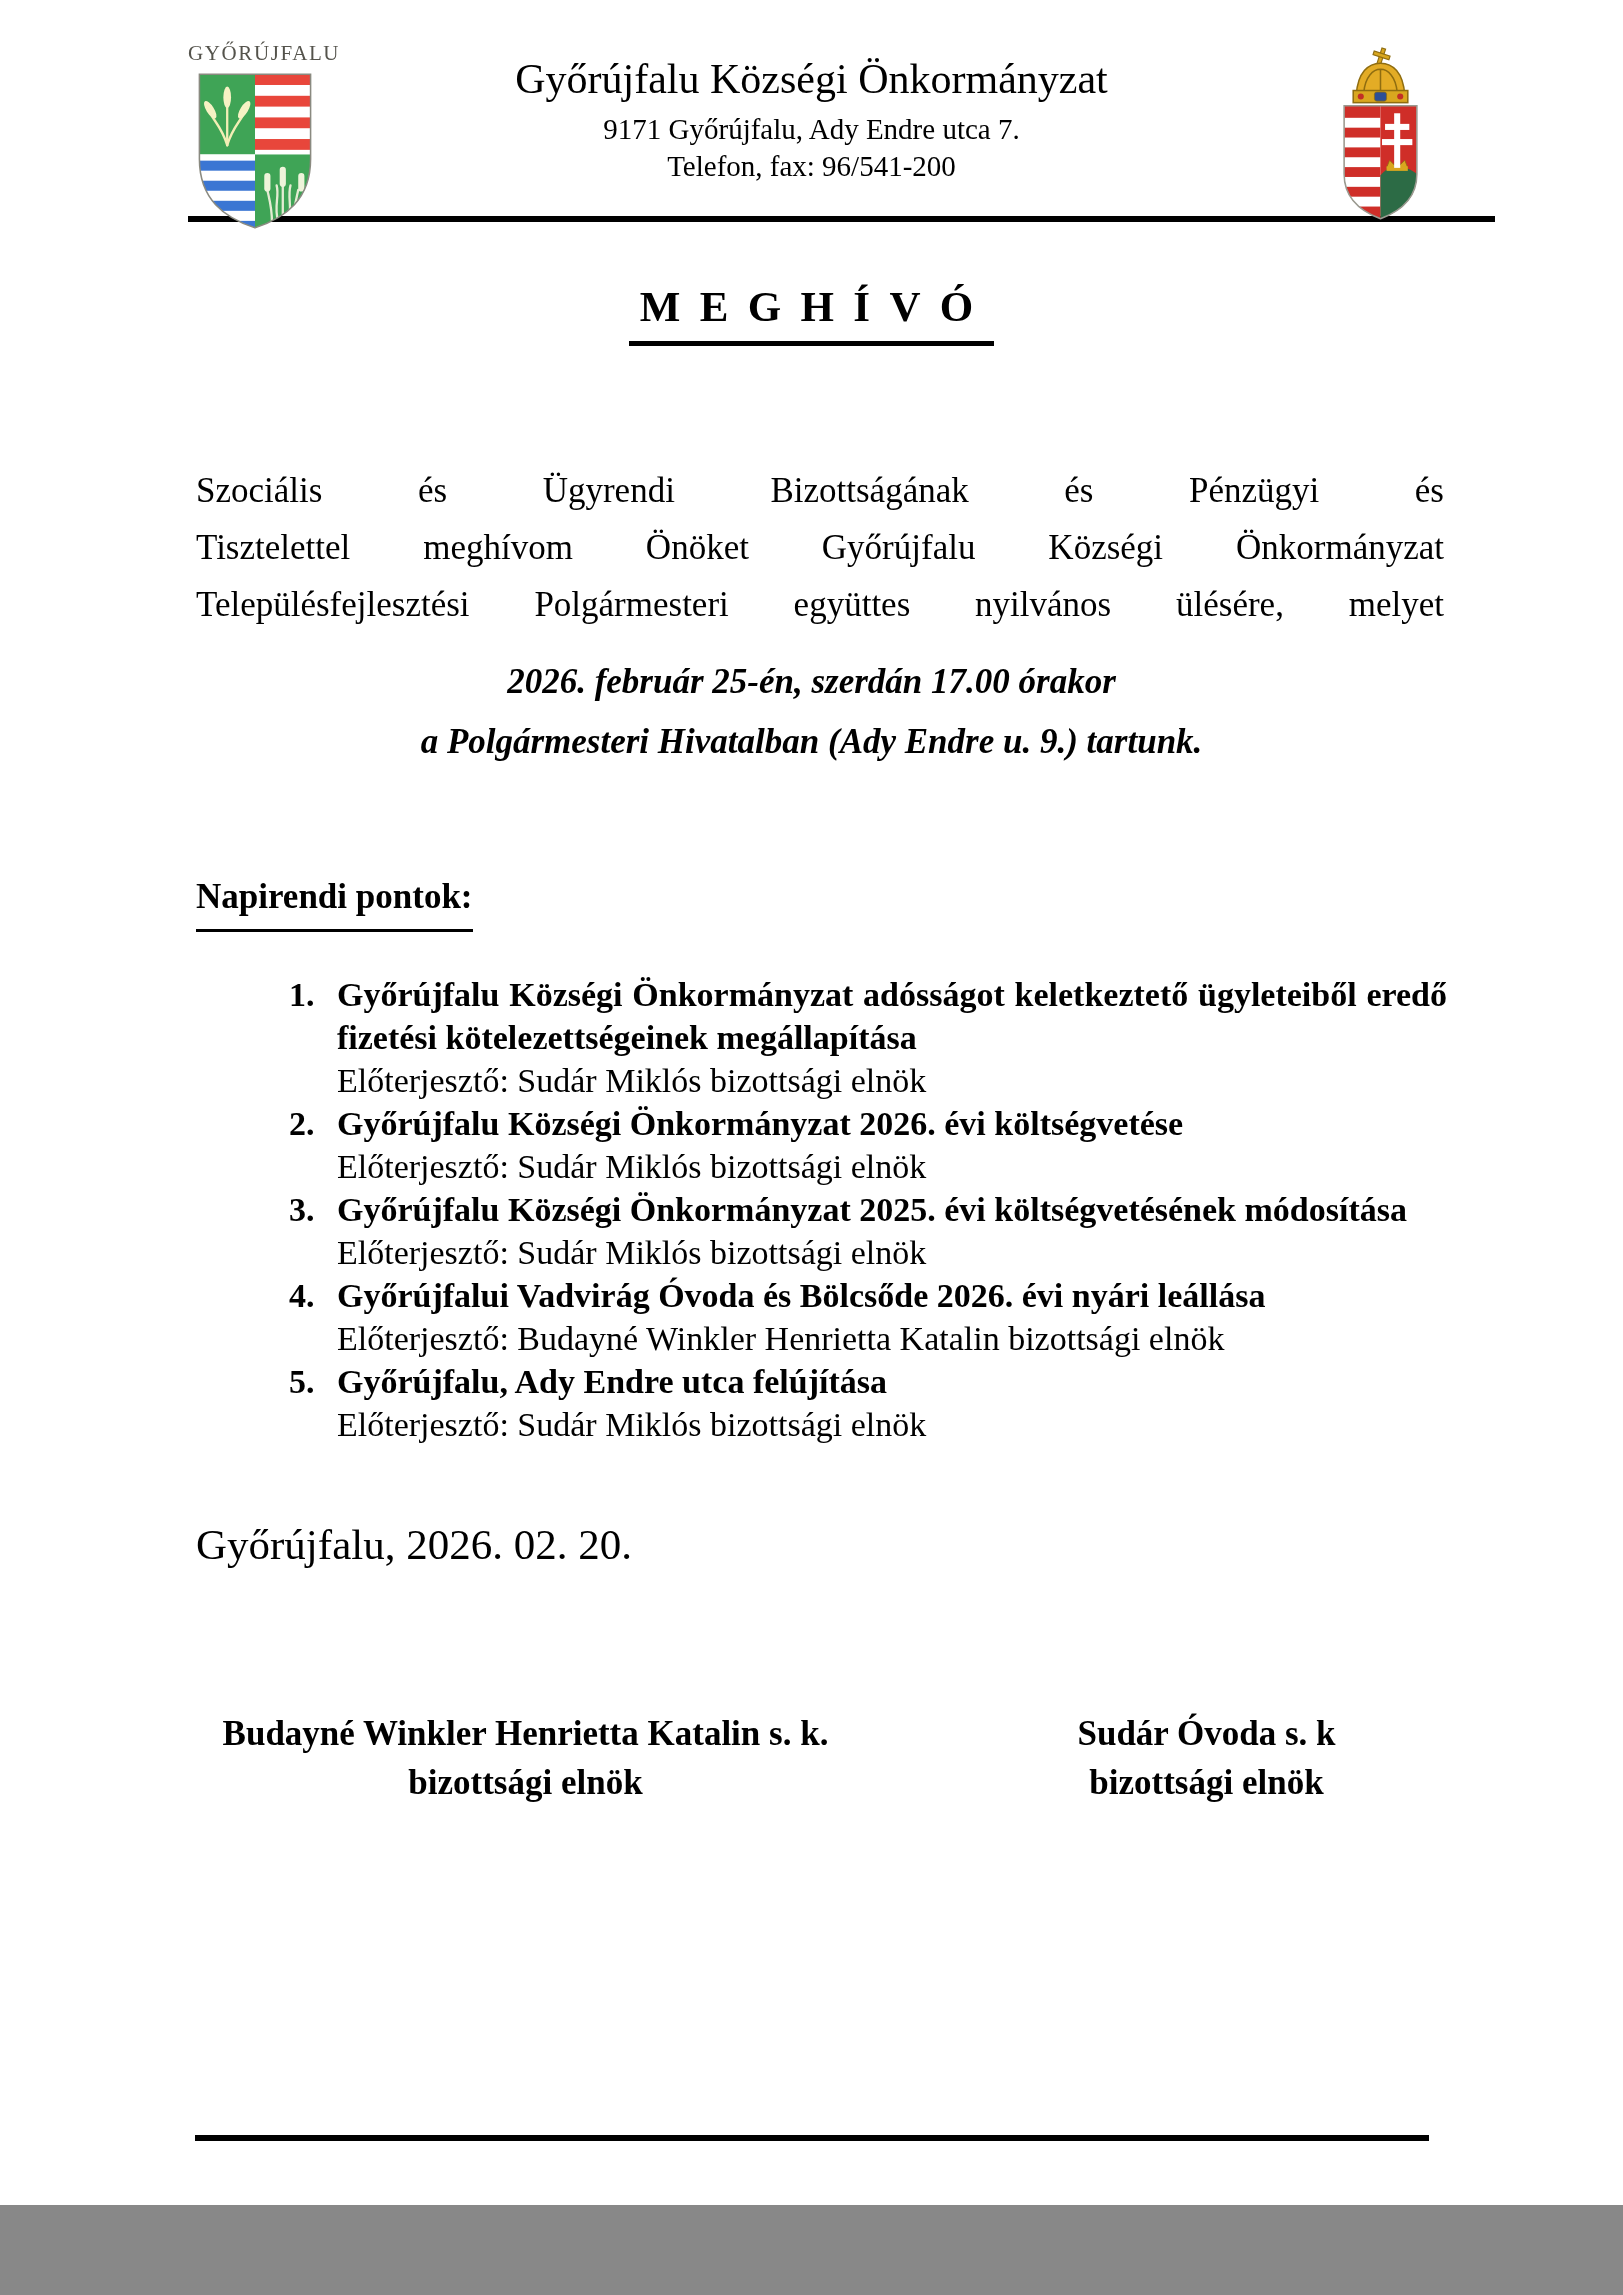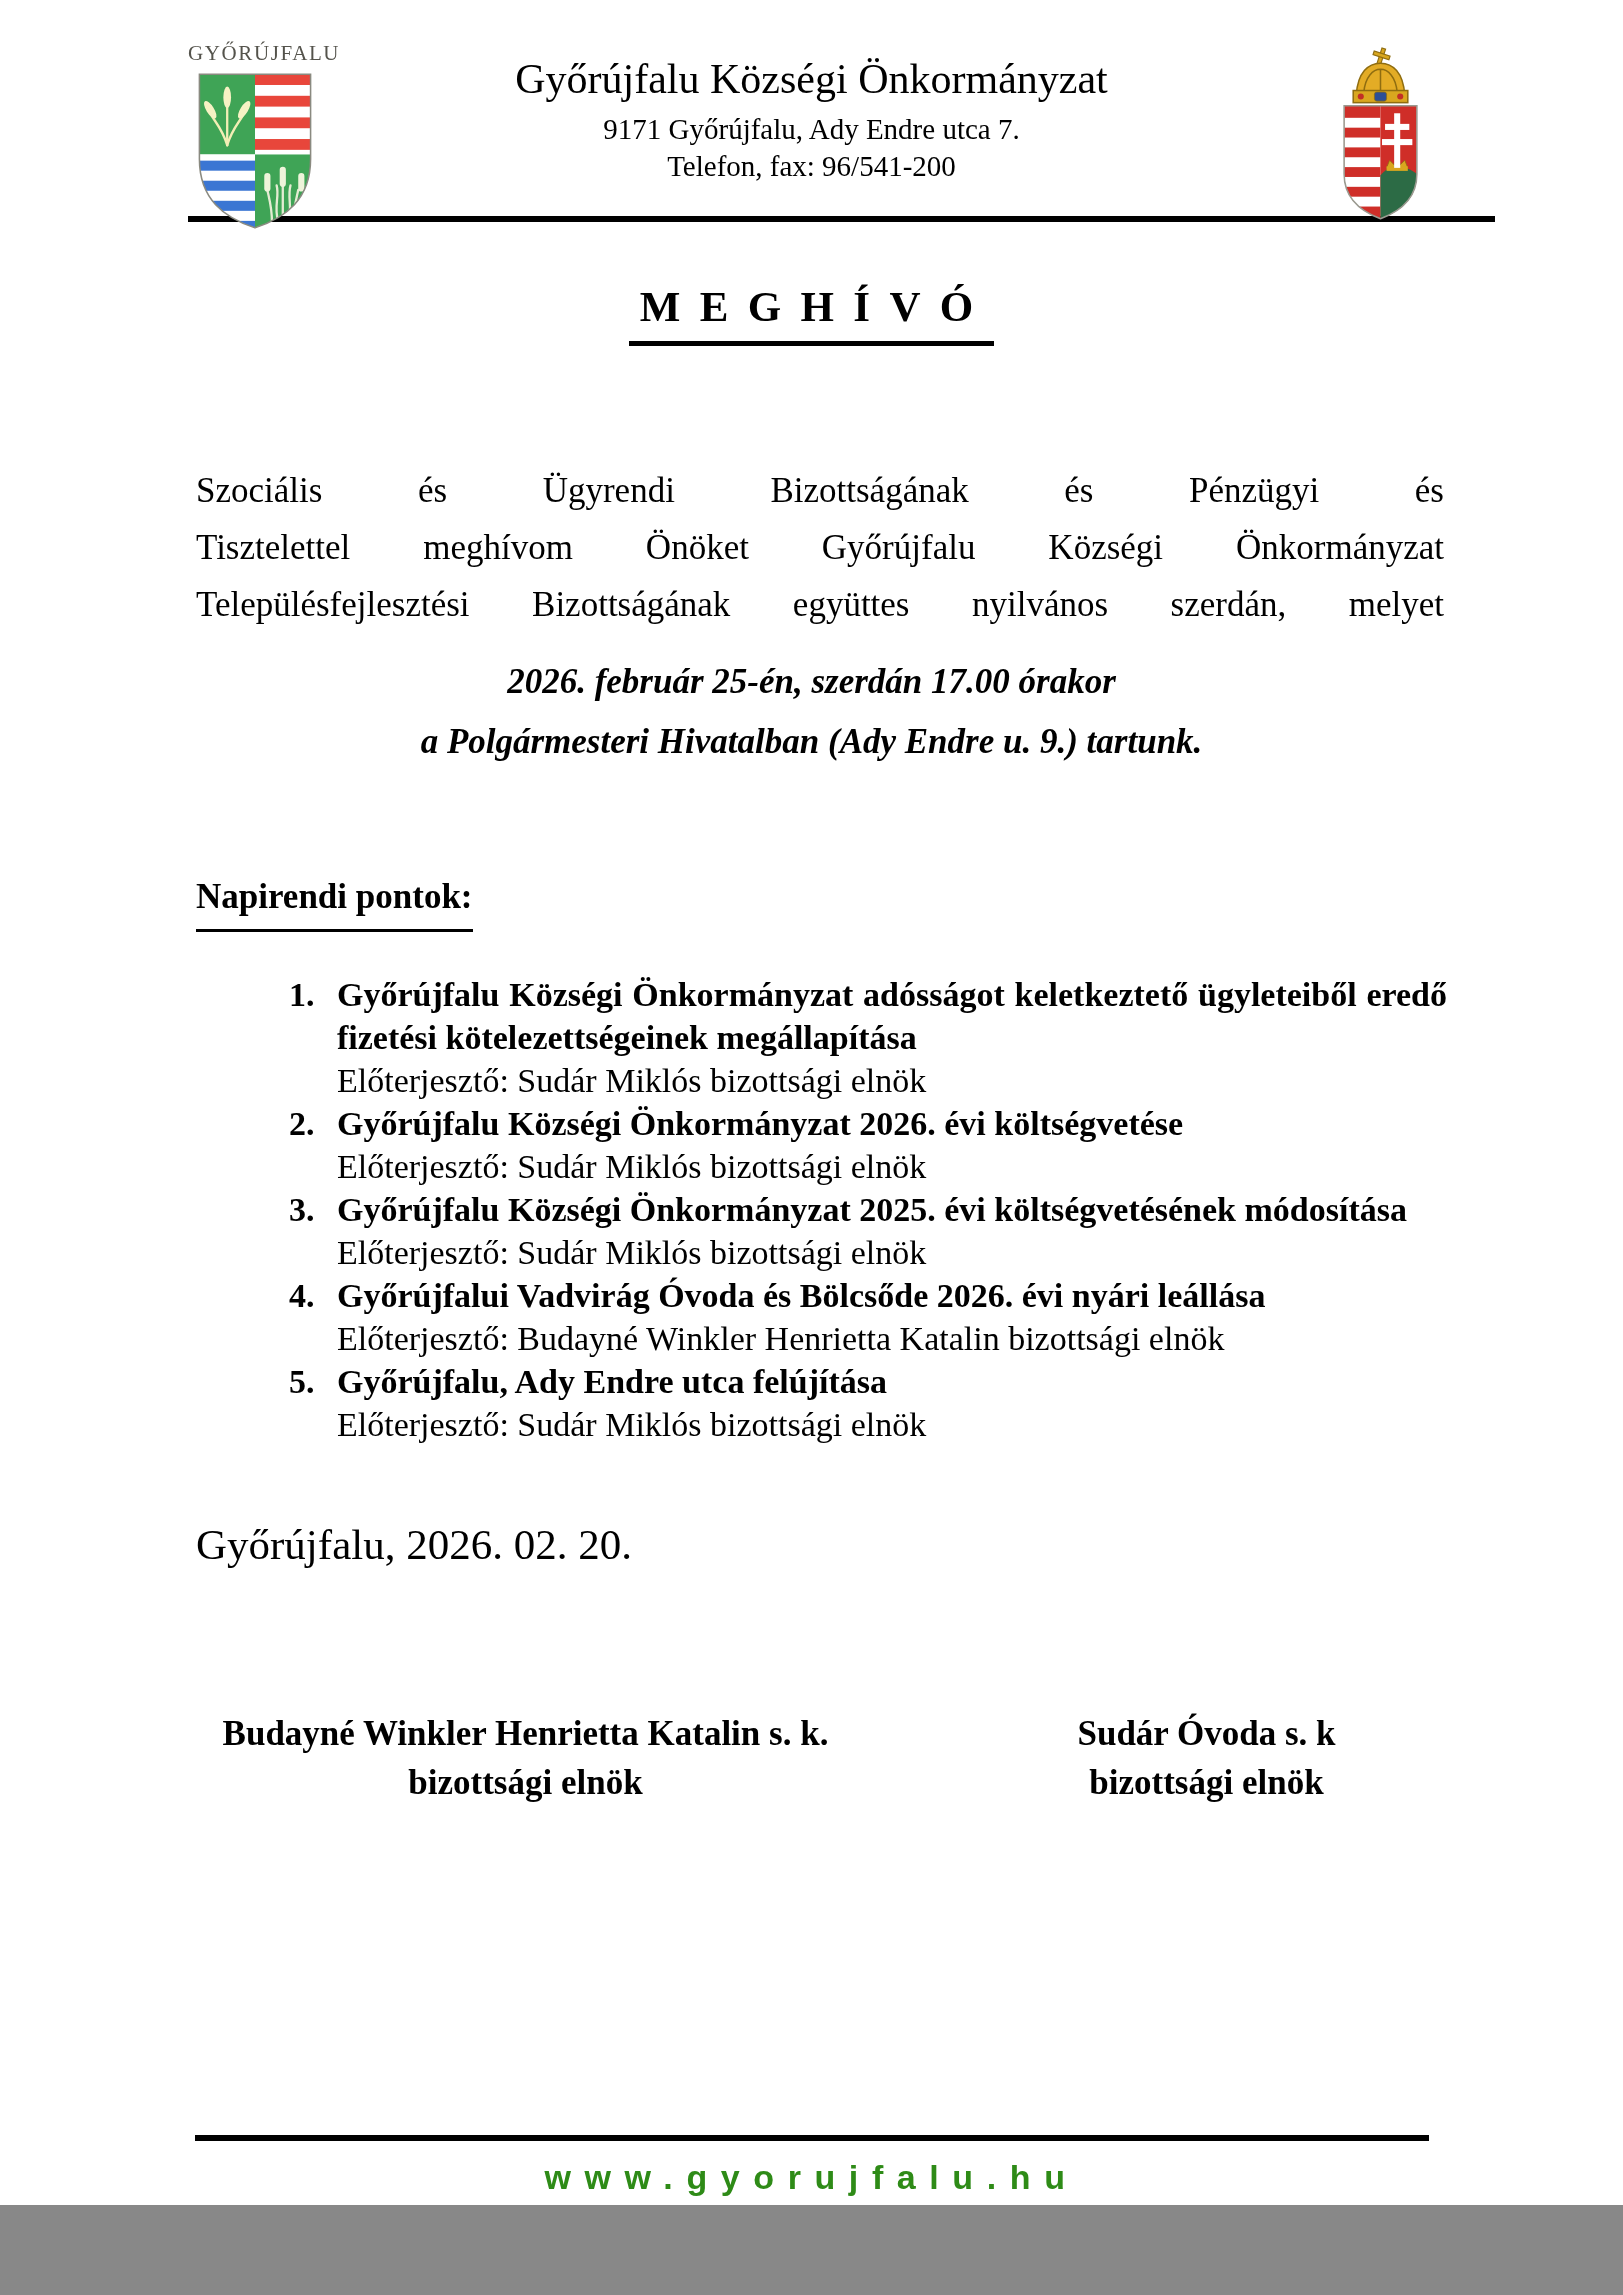--- a/index.html
+++ b/index.html
@@ -162,21 +162,21 @@
 
   <div class="rule header-rule"></div>
 
   <div class="doc-title">
     <span>MEGHÍVÓ</span>
   </div>
 
   <div class="intro">
     <div class="jline">Szociális és Ügyrendi Bizottságának és Pénzügyi és</div>
     <div class="jline">Tisztelettel meghívom Önöket Győrújfalu Községi Önkormányzat</div>
-    <div class="jline">Településfejlesztési Bizottságának együttes nyilvános szerdán, melyet</div>
+    <div class="jline">Településfejlesztési Polgármesteri együttes nyilvános ülésére, melyet</div>
   </div>
 
   <div class="meeting">
     <div>2026. február 25-én, szerdán 17.00 órakor</div>
     <div>a Polgármesteri Hivatalban (Ady Endre u. 9.) tartunk.</div>
   </div>
 
   <div class="agenda-heading">
     <span>Napirendi pontok:</span>
   </div>
@@ -216,16 +216,15 @@
       <div>Budayné Winkler Henrietta Katalin s. k.</div>
       <div>bizottsági elnök</div>
     </div>
     <div class="sig sig-b">
       <div>Sudár Óvoda s. k</div>
       <div>bizottsági elnök</div>
     </div>
   </div>
 
   <div class="rule footer-rule"></div>
-  <div class="website" style="color: rgb(46, 139, 23);">www.gyorujfalu.hu</div>
 
 </div>
 
 
 </body></html>

